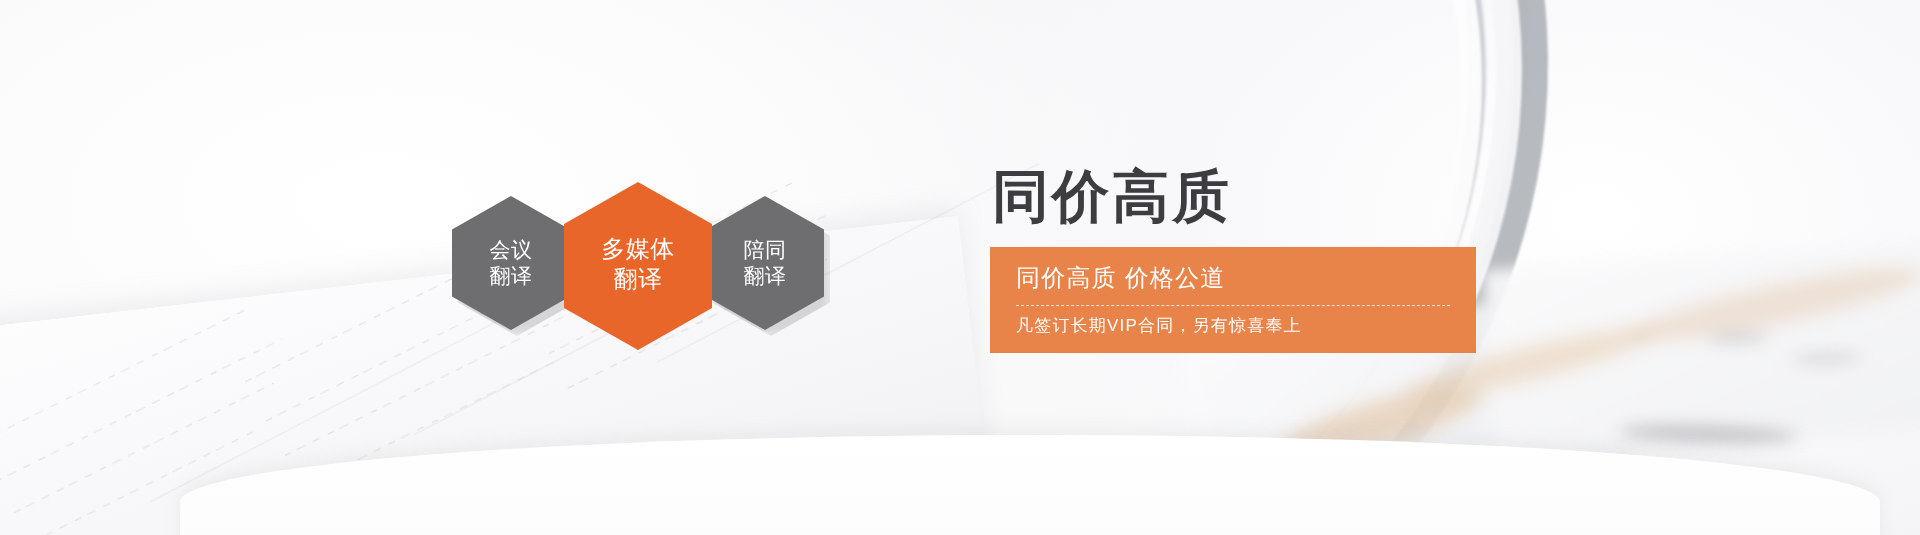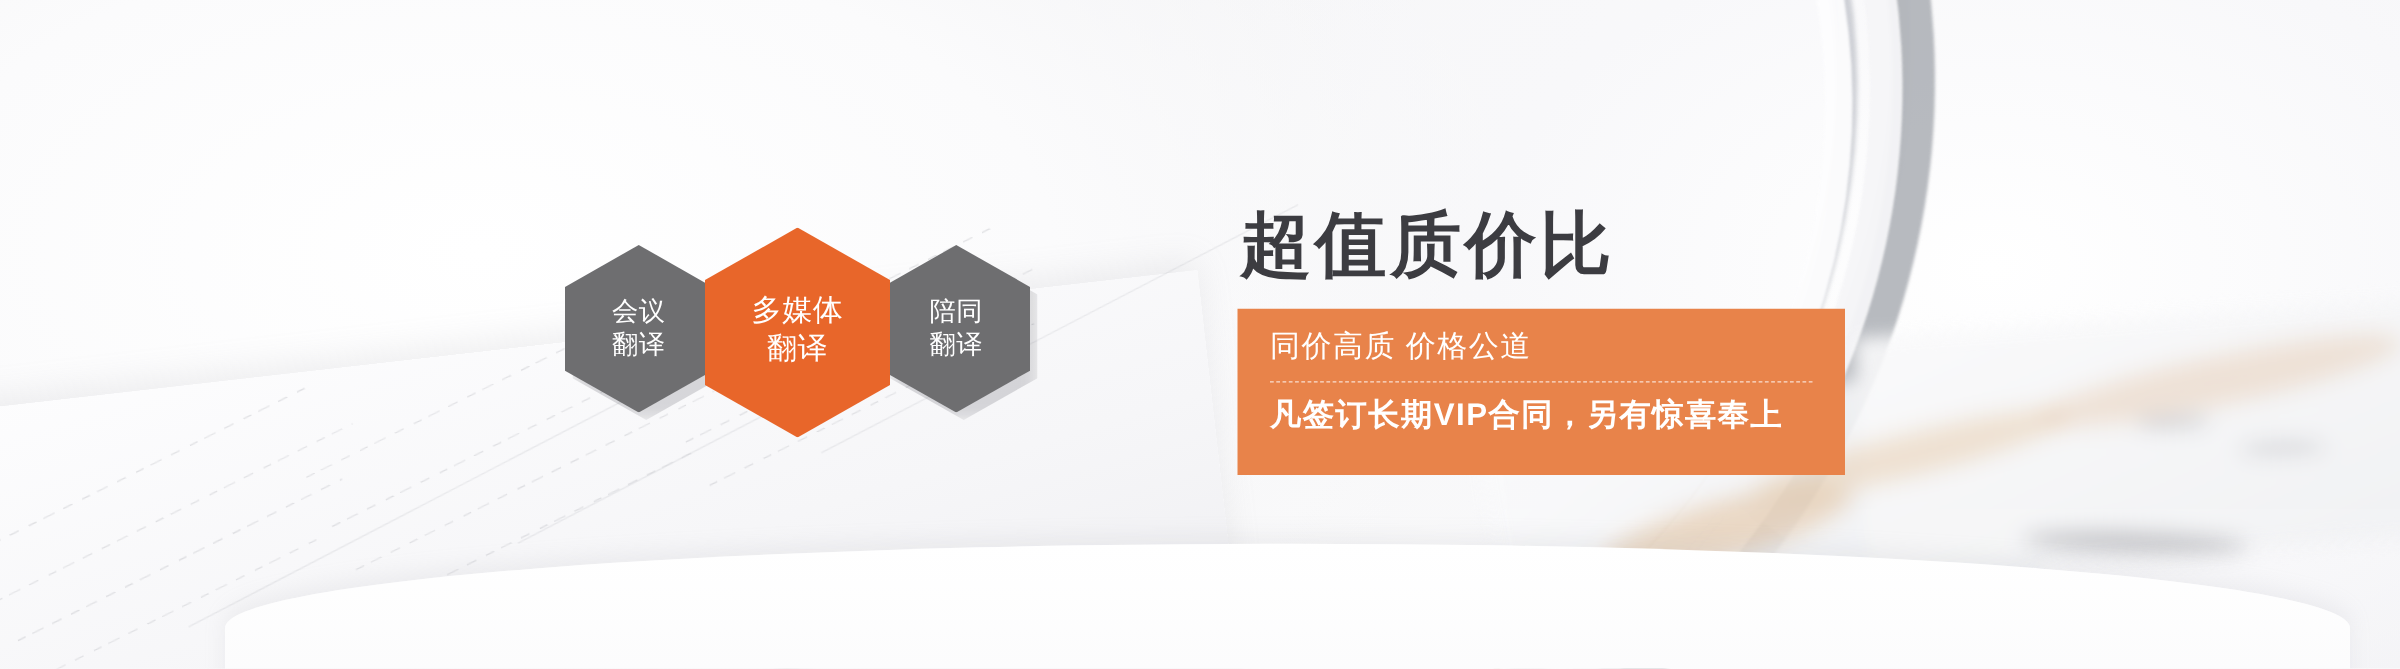--- a/index.html
+++ b/index.html
@@ -218,33 +218,33 @@
     font-weight: 700;
     color: #3c3c41;
     letter-spacing: 3px;
     line-height: 1;
     margin: 0 0 22px 2px;
     white-space: nowrap;
   }
   .promo-box {
     width: 486px;
     background: #e8834a;
-    padding: 14px 0 30px 0;
+    padding: 14px 0 15px 0;
     box-sizing: border-box;
   }
   .promo-line {
     color: #ffffff;
     font-size: 24px;
     letter-spacing: 1.2px;
     padding: 0 26px;
     line-height: 1.45;
     white-space: nowrap;
   }
   .promo-line.first { font-weight: 400; }
-  .promo-line.second { font-weight: 700; font-size: 25px; }
+  .promo-line.second { font-weight: 400; font-size: 17px; }
   .promo-divider {
     height: 0;
     border-top: 1px dashed rgba(255,255,255,0.75);
     margin: 9px 26px 8px 26px;
   }
 </style>
 </head>
 <body>
 
 <div class="banner">
@@ -307,21 +307,21 @@
       <span>翻译</span>
     </div>
 
     <div class="hex hex-gray hex-3">
       <span>陪同</span>
       <span>翻译</span>
     </div>
   </div>
 
   <div class="right-block">
-    <div class="headline">超值质价比</div>
+    <div class="headline">同价高质</div>
 
     <div class="promo-box">
       <div class="promo-line first">同价高质  价格公道</div>
       <div class="promo-divider"></div>
       <div class="promo-line second">凡签订长期VIP合同，另有惊喜奉上</div>
     </div>
   </div>
 
 </div>
 

